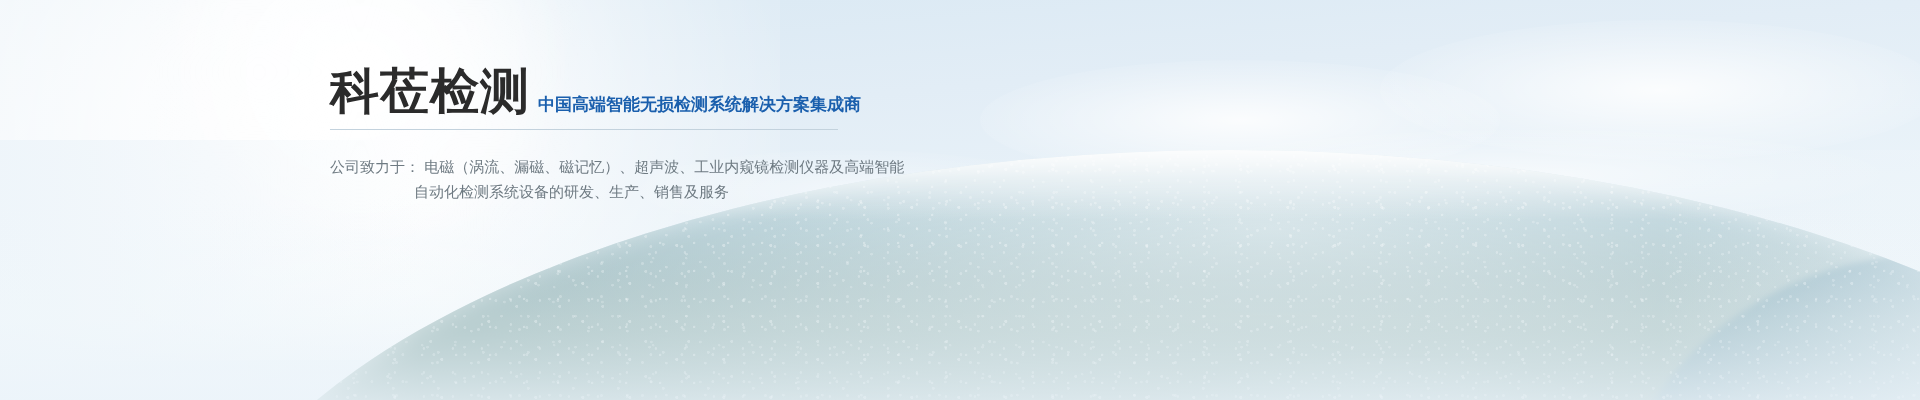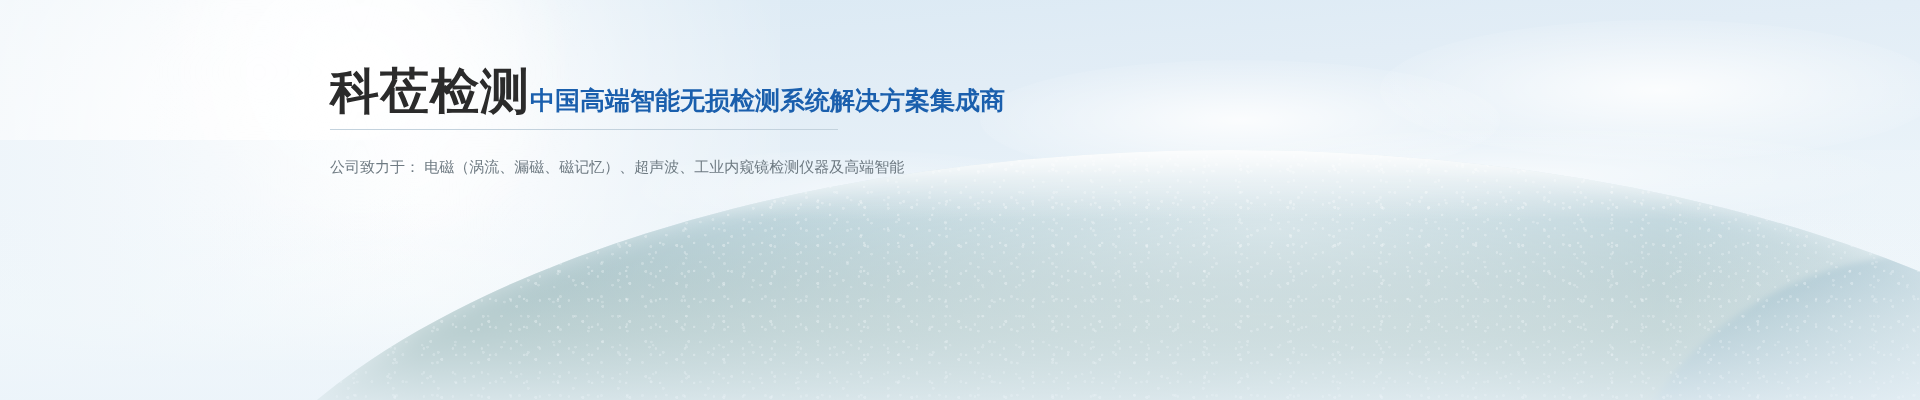--- a/index.html
+++ b/index.html
@@ -137,35 +137,35 @@
     position:absolute;right:0;top:150px;width:260px;height:250px;
     background:linear-gradient(to left,rgba(238,245,250,.55) 0%,rgba(238,245,250,0) 100%);
     z-index:5;pointer-events:none;
   }
 
   
   .content{
     position:absolute;left:330px;top:60px;z-index:10;
   }
   .title-row{
-    display:flex;align-items:flex-end;
+    display:flex;align-items:flex-end;gap:8px;
     height:56px;
   }
   .brand{
     font-family:"Liberation Sans","DejaVu Sans",sans-serif;
     font-size:49px;
     font-weight:bold;
     letter-spacing:1px;
     color:#2b2b2b;
     line-height:1;
     white-space:nowrap;
   }
   .tagline{
     font-family:"Liberation Sans","DejaVu Sans",sans-serif;
-    font-size:25px;
+    font-size:17px;
     font-weight:bold;
     color:#1a5fad;
     letter-spacing:0px;
     line-height:1;
     white-space:nowrap;
     padding-bottom:3px;
   }
   .divider{
     width:508px;height:1px;
     background:#c3d2dd;
@@ -214,16 +214,17 @@
   <div class="haze-bottom"></div>
 
   <div class="content">
     <div class="title-row">
       <div class="brand">科莅检测</div>
       <div class="tagline">中国高端智能无损检测系统解决方案集成商</div>
     </div>
     <div class="divider"></div>
     <div class="desc">
       <span class="desc-line">公司致力于： 电磁（涡流、漏磁、磁记忆）、超声波、工业内窥镜检测仪器及高端智能</span>
+      <span class="desc-line desc-indent">自动化检测系统设备的研发、生产、销售及服务</span>
     </div>
   </div>
 
 </div>
 
 </body></html>

